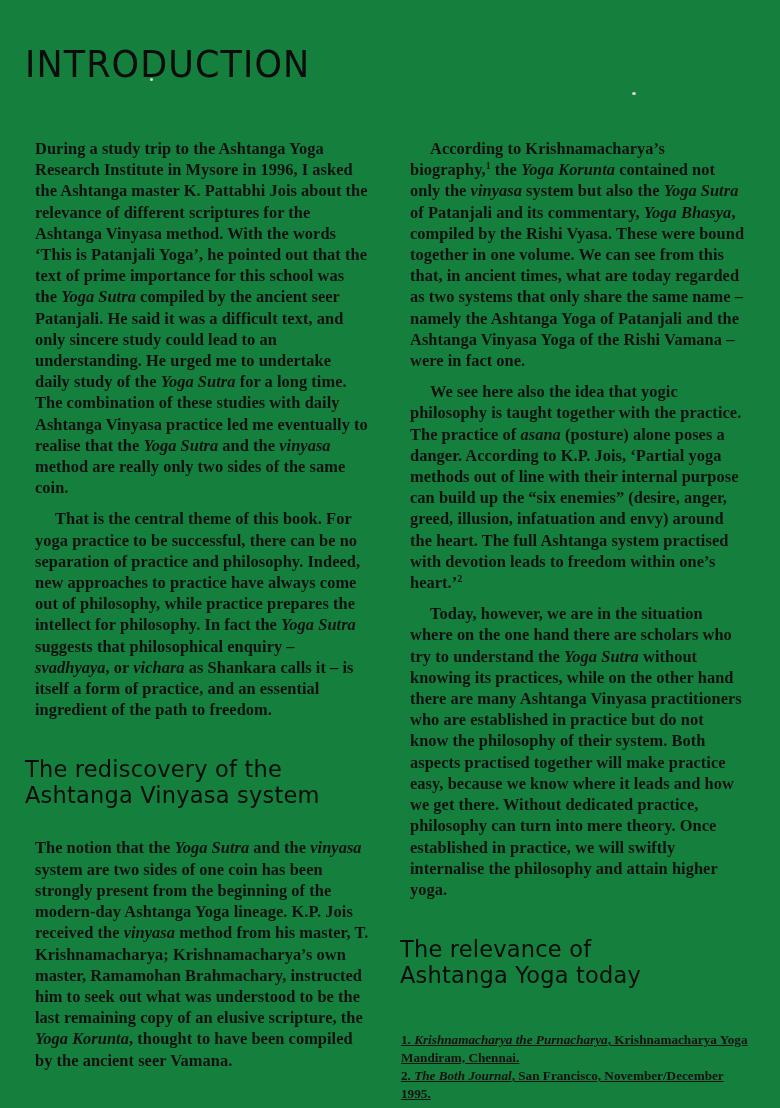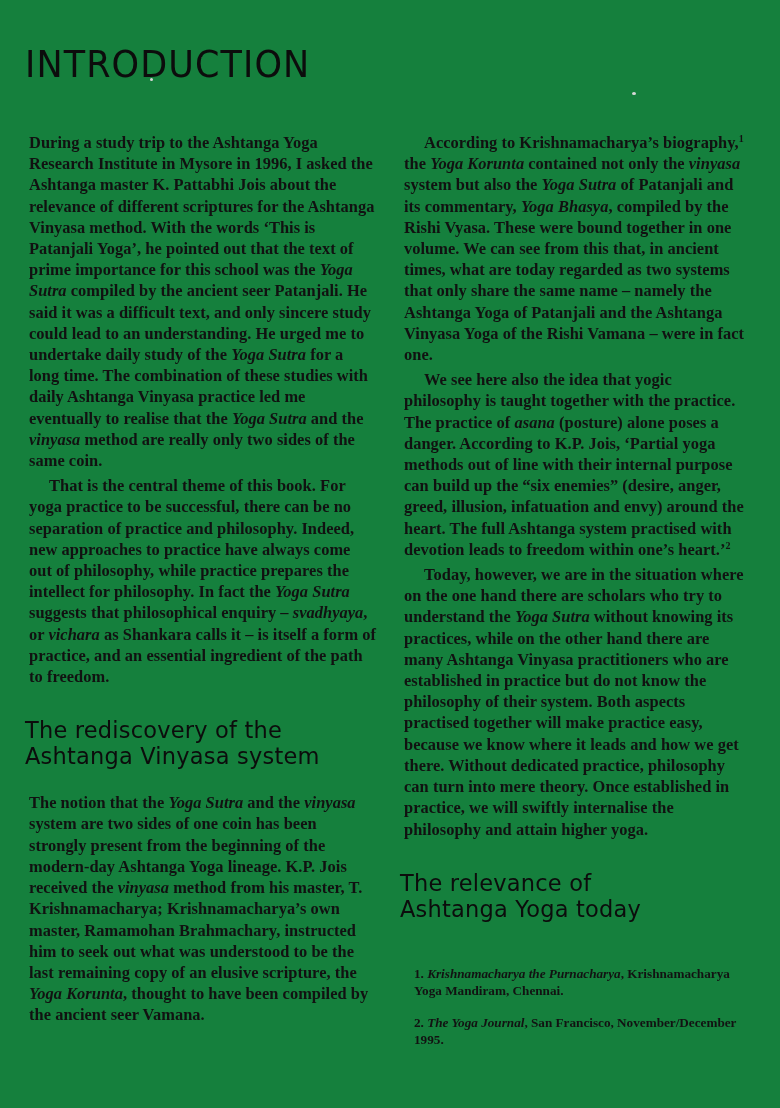--- a/index.html
+++ b/index.html
@@ -43,21 +43,21 @@
     display: flex;
     justify-content: space-between;
   }
 
   .column {
     width: 355px;
     position: relative;
   }
 
   p.body {
-    margin: 4px;
+    margin: 10px;
     font-size: 16.4px;
     line-height: 21.2px;
     text-align: left;
     color: #111111;
     font-weight: 600;
     letter-spacing: 0.05px;
     -webkit-font-smoothing: none;
   }
 
   p.body + p.body {
@@ -93,21 +93,22 @@
   
   .footnotes {
     margin-top: 24px;
     font-size: 13.2px;
     line-height: 17.6px;
     font-weight: 600;
     color: #121212;
   }
 
   .footnotes p {
-    margin: 14px;
+    margin: 1px;
+    text-decoration: underline;
   }
 
   .footnotes i {
     font-style: italic;
   }
 
   
   .speckle {
     position: absolute;
     background: #d8d8d8;
@@ -178,20 +179,20 @@
       <div class="spacer-after-heading"></div>
 
 
       <div class="footnotes">
         <p>
           <span>1.</span>
           <i>Krishnamacharya the Purnacharya</i><span>, Krishnamacharya Yoga Mandiram, Chennai.</span>
         </p>
         <p>
           <span>2.</span>
-          <i>The Yoga Journal</i><span>, San Francisco, November/December 1995.</span>
+          <i>The Both Journal</i><span>, San Francisco, November/December 1995.</span>
         </p>
       </div>
 
     </div>
 
   </div>
 </div>
 
 </body></html>

